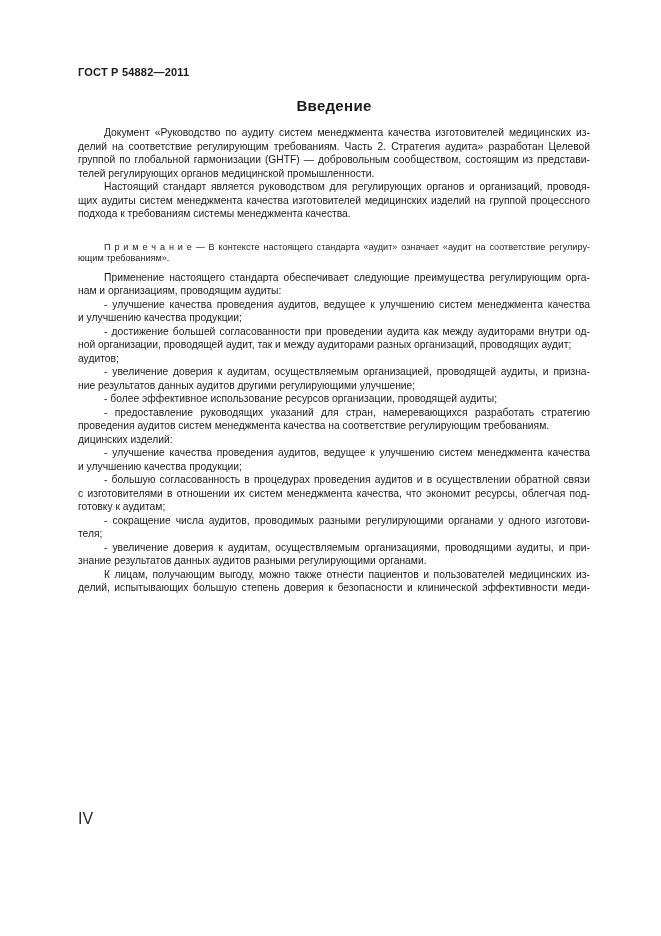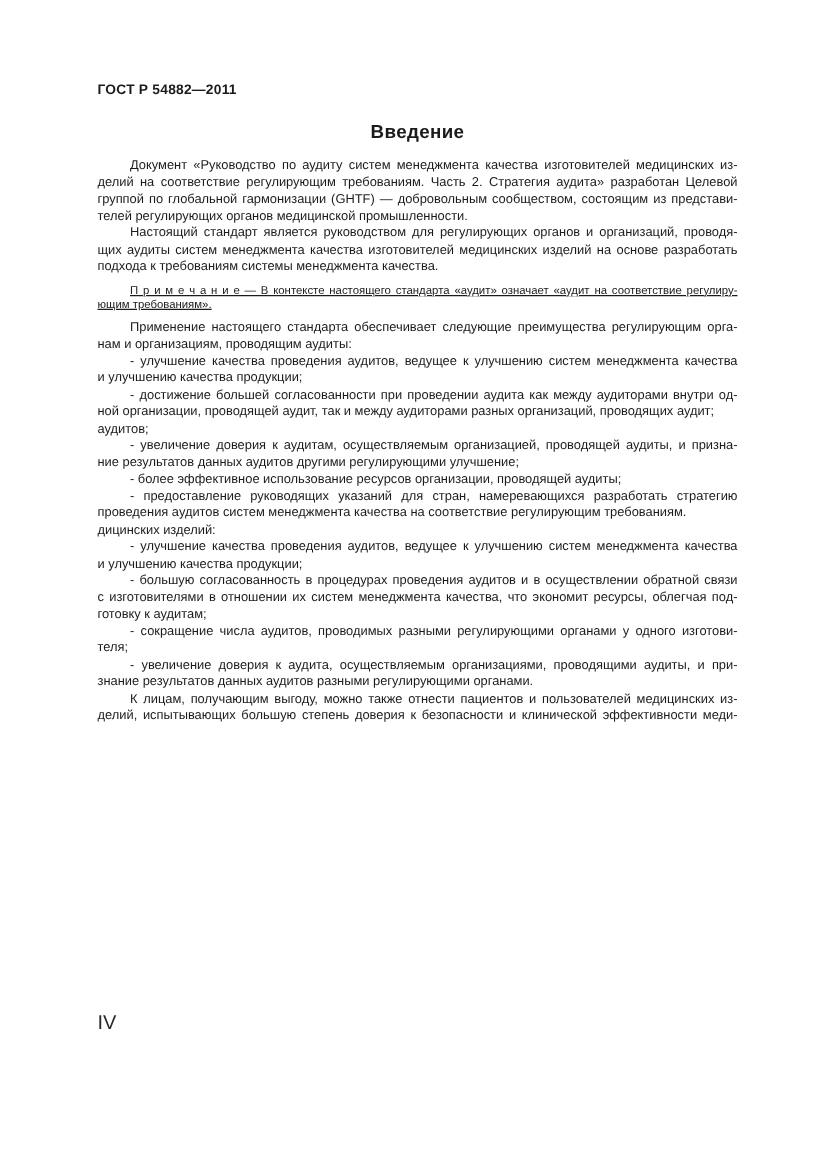--- a/index.html
+++ b/index.html
@@ -50,23 +50,22 @@
   }
   .para .line.fill {
     text-align-last: justify;
   }
   .para .line.first {
     padding-left: 26px;
   }
   .para.note {
     font-size: 9.1px;
     line-height: 11.5px;
-    margin-top: 6px;
+    margin-top: 21px;
     margin-bottom: 6px;
-    text-decoration: underline;
   }
   .page-number {
     position: absolute;
     left: 78px;
     top: 810px;
     font-size: 16px;
     color: #2a2a2a;
   }
 </style>
 </head>
@@ -79,21 +78,21 @@
 
   <div class="doc-body" id="doc-body">
       <div class="para">
         <div class="line first fill">Документ «Руководство по аудиту систем менеджмента качества изготовителей медицинских из-</div>
         <div class="line fill">делий на соответствие регулирующим требованиям. Часть 2. Стратегия аудита» разработан Целевой</div>
         <div class="line fill">группой по глобальной гармонизации (GHTF) — добровольным сообществом, состоящим из представи-</div>
         <div class="line">телей регулирующих органов медицинской промышленности.</div>
       </div>
       <div class="para">
         <div class="line first fill">Настоящий стандарт является руководством для регулирующих органов и организаций, проводя-</div>
-        <div class="line fill">щих аудиты систем менеджмента качества изготовителей медицинских изделий на основе разработать</div>
+        <div class="line fill">щих аудиты систем менеджмента качества изготовителей медицинских изделий на группой процессного</div>
         <div class="line">подхода к требованиям системы менеджмента качества.</div>
       </div>
       <div class="para note">
         <div class="line first fill">П р и м е ч а н и е — В контексте настоящего стандарта «аудит» означает «аудит на соответствие регулиру-</div>
         <div class="line">ющим требованиям».</div>
       </div>
       <div class="para">
         <div class="line first fill">Применение настоящего стандарта обеспечивает следующие преимущества регулирующим орга-</div>
         <div class="line">нам и организациям, проводящим аудиты:</div>
       </div>
@@ -129,21 +128,21 @@
       <div class="para">
         <div class="line first fill">- большую согласованность в процедурах проведения аудитов и в осуществлении обратной связи</div>
         <div class="line fill">с изготовителями в отношении их систем менеджмента качества, что экономит ресурсы, облегчая под-</div>
         <div class="line">готовку к аудитам;</div>
       </div>
       <div class="para">
         <div class="line first fill">- сокращение числа аудитов, проводимых разными регулирующими органами у одного изготови-</div>
         <div class="line">теля;</div>
       </div>
       <div class="para">
-        <div class="line first fill">- увеличение доверия к аудита, осуществляемым организациями, проводящими аудиты, и при-</div>
+        <div class="line first fill">- увеличение доверия к аудитам, осуществляемым организациями, проводящими аудиты, и при-</div>
         <div class="line">знание результатов данных аудитов разными регулирующими органами.</div>
       </div>
       <div class="para">
         <div class="line first fill">К лицам, получающим выгоду, можно также отнести пациентов и пользователей медицинских из-</div>
         <div class="line fill">делий, испытывающих большую степень доверия к безопасности и клинической эффективности меди-</div>
       </div>
     </div>
 
   <div class="page-number">IV</div>
 </div>

